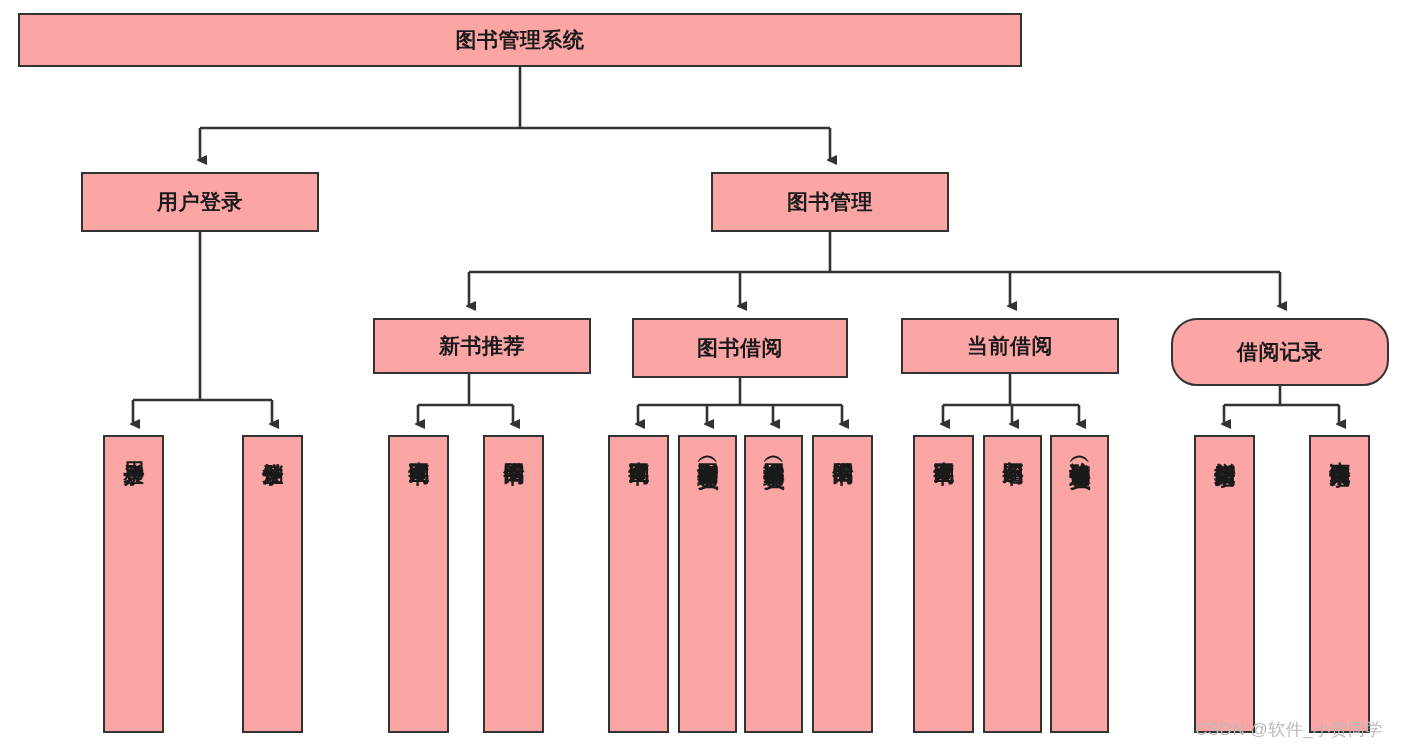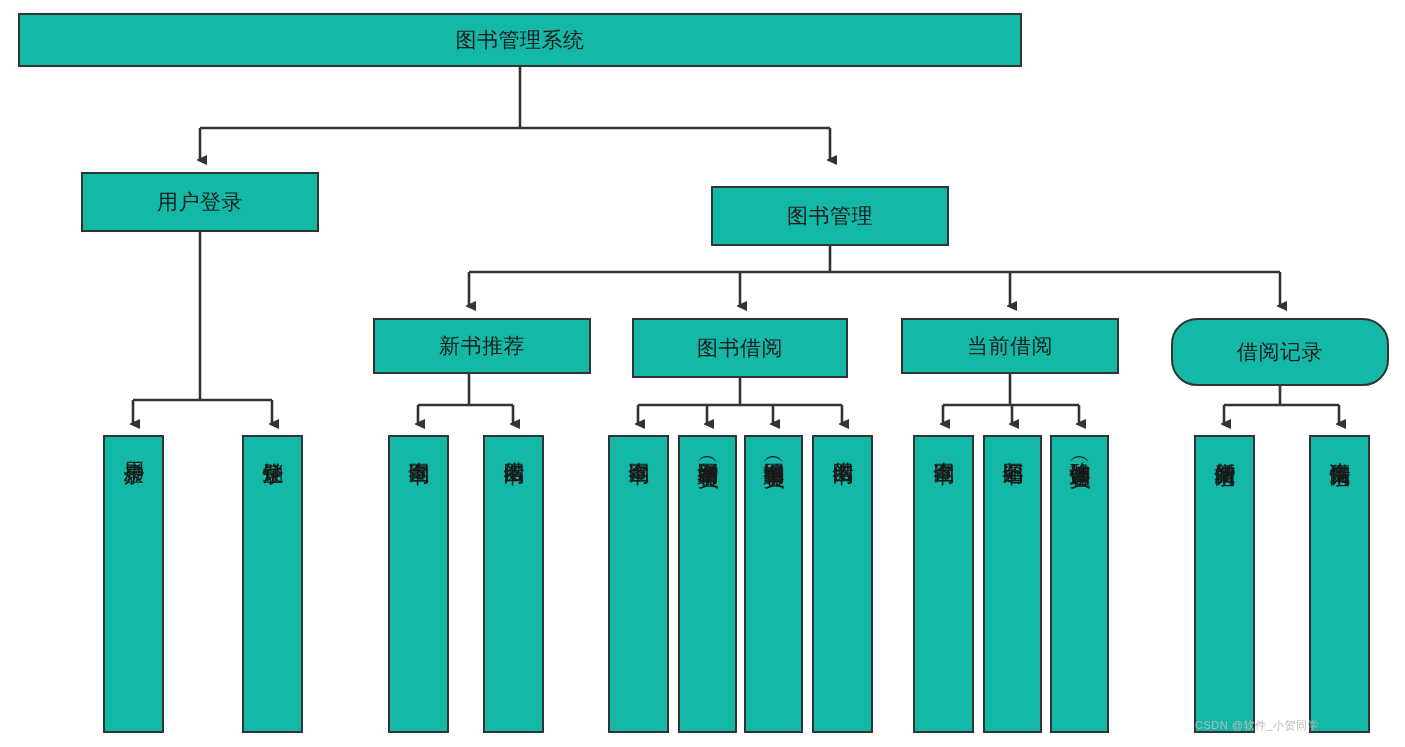--- a/index.html
+++ b/index.html
@@ -21,26 +21,27 @@
     position: absolute;
     left: 0;
     top: 0;
     width: 1405px;
     height: 747px;
     pointer-events: none;
   }
   .node {
     position: absolute;
     box-sizing: border-box;
-    background: #14b8a6;
+    background: #fca5a5;
     border: 2px solid #333333;
     display: flex;
     align-items: center;
     justify-content: center;
     color: #1a1a1a;
+    font-weight: bold;
   }
   .node .label {
     display: block;
     text-align: center;
     line-height: 1.25;
     letter-spacing: 0.5px;
   }
   .node.horizontal .label {
     writing-mode: horizontal-tb;
     font-size: 21px;
@@ -57,21 +58,21 @@
     line-height: 1.18;
     letter-spacing: 1px;
     white-space: normal;
     max-height: 290px;
   }
   .node.vertical.tall .label {
     max-height: 295px;
   }
   .watermark {
     position: absolute;
-    font-size: 11px;
+    font-size: 17px;
     color: #b9b9b9;
     white-space: nowrap;
     letter-spacing: 0.5px;
   }
 </style>
 </head>
 <body>
 
 <div id="diagram-root">
 
@@ -137,21 +138,21 @@
     </g>
   </svg>
 
   <div class="node horizontal" id="n-root" style="left: 18px; top: 13px; width: 1004px; height: 54px;">
     <span class="label">图书管理系统</span>
   </div>
 
   <div class="node horizontal" id="n-l2-0" style="left: 81px; top: 172px; width: 238px; height: 60px;">
     <span class="label">用户登录</span>
   </div>
-  <div class="node horizontal" id="n-l2-1" style="left: 711px; top: 172px; width: 238px; height: 60px; margin-top: 14px;">
+  <div class="node horizontal" id="n-l2-1" style="left: 711px; top: 172px; width: 238px; height: 60px;">
     <span class="label">图书管理</span>
   </div>
 
   <div class="node horizontal" id="n-l3-0" style="left: 373px; top: 318px; width: 218px; height: 56px;">
     <span class="label">新书推荐</span>
   </div>
   <div class="node horizontal" id="n-l3-1" style="left: 632px; top: 318px; width: 216px; height: 60px;">
     <span class="label">图书借阅</span>
   </div>
   <div class="node horizontal" id="n-l3-2" style="left: 901px; top: 318px; width: 218px; height: 56px;">

